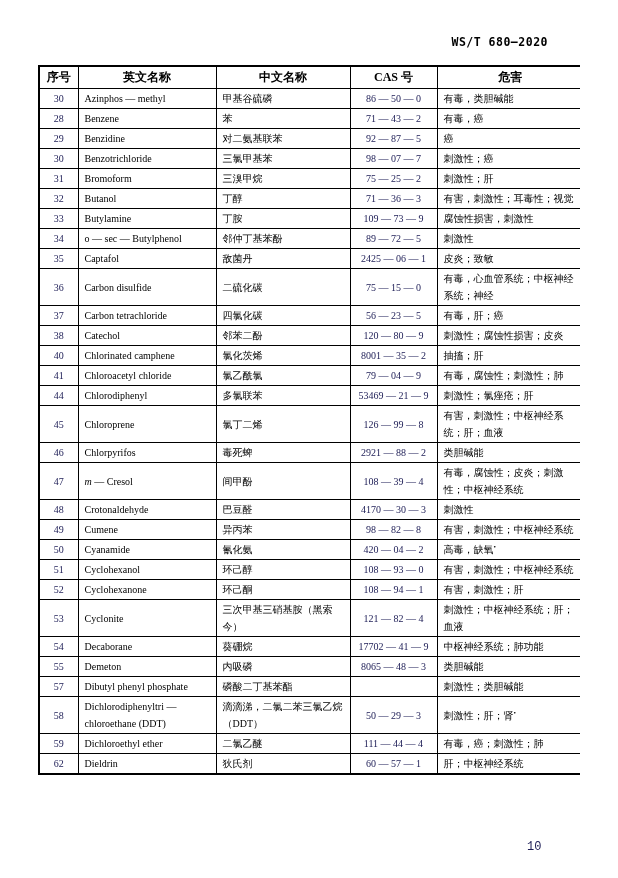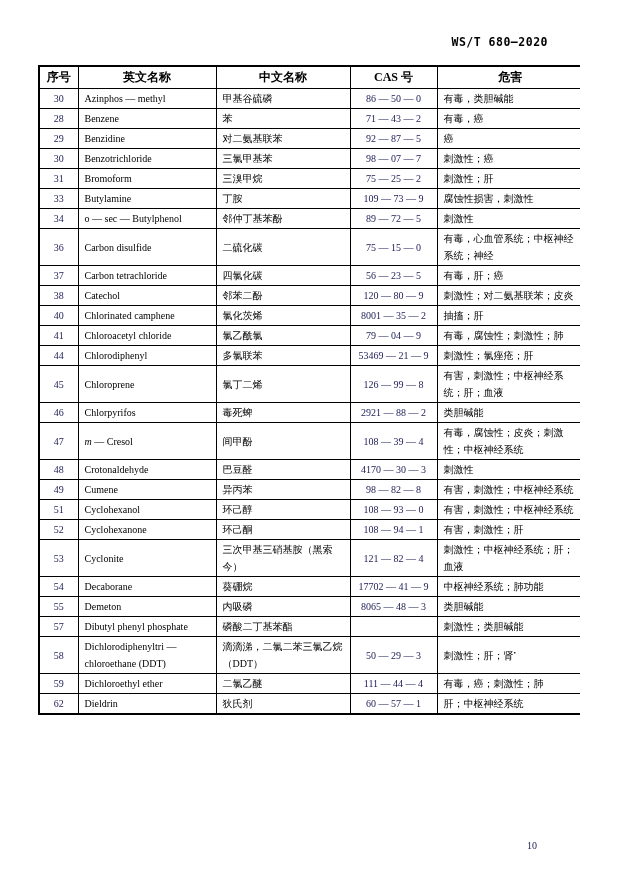--- a/index.html
+++ b/index.html
@@ -26,21 +26,21 @@
   }
   tbody tr{height:19px;}
   td{font-size:10px;line-height:17px;padding:1px 4px;vertical-align:middle;}
   td.c{text-align:center;padding:1px 1px;white-space:nowrap;}
   td.l{text-align:left;padding-left:6px;padding-right:5px;}
   td.num{color:#1c1c55;}
   td.en{font-family:"Liberation Serif",serif;}
   sup.fn{font-size:7px;line-height:0;}
   .pagenum{
     position:absolute;top:840px;left:527px;
-    font-size:10px;color:#1c1c55;font-family:Liberation Serif, serif;
+    font-size:12px;color:#1c1c55;font-family:Liberation Mono, monospace;
   }
 </style>
 </head>
 <body>
 
 <div class="page">
 
   <div class="doc-num">WS/T 680—2020</div>
 
   <table class="data">
@@ -90,53 +90,67 @@
           <td class="l hz">刺激性；癌</td>
         </tr>
         <tr>
           <td class="c num">31</td>
           <td class="l en">Bromoform</td>
           <td class="l cn">三溴甲烷</td>
           <td class="c cas num">75 — 25 — 2</td>
           <td class="l hz">刺激性；肝</td>
         </tr>
         <tr>
+          <td class="c num">32</td>
+          <td class="l en">Butanol</td>
+          <td class="l cn">丁醇</td>
+          <td class="c cas num">71 — 36 — 3</td>
+          <td class="l hz">有害，刺激性；耳毒性；视觉</td>
+        </tr>
+        <tr>
           <td class="c num">33</td>
           <td class="l en">Butylamine</td>
           <td class="l cn">丁胺</td>
           <td class="c cas num">109 — 73 — 9</td>
           <td class="l hz">腐蚀性损害，刺激性</td>
         </tr>
         <tr>
           <td class="c num">34</td>
           <td class="l en">o — sec — Butylphenol</td>
           <td class="l cn">邻仲丁基苯酚</td>
           <td class="c cas num">89 — 72 — 5</td>
           <td class="l hz">刺激性</td>
         </tr>
         <tr>
+          <td class="c num">35</td>
+          <td class="l en">Captafol</td>
+          <td class="l cn">敌菌丹</td>
+          <td class="c cas num">2425 — 06 — 1</td>
+          <td class="l hz">皮炎；致敏</td>
+        </tr>
+        <tr>
           <td class="c num">36</td>
           <td class="l en">Carbon disulfide</td>
           <td class="l cn">二硫化碳</td>
           <td class="c cas num">75 — 15 — 0</td>
           <td class="l hz">有毒，心血管系统；中枢神经系统；神经</td>
         </tr>
         <tr>
           <td class="c num">37</td>
           <td class="l en">Carbon tetrachloride</td>
           <td class="l cn">四氯化碳</td>
           <td class="c cas num">56 — 23 — 5</td>
           <td class="l hz">有毒，肝；癌</td>
         </tr>
         <tr>
           <td class="c num">38</td>
           <td class="l en">Catechol</td>
           <td class="l cn">邻苯二酚</td>
           <td class="c cas num">120 — 80 — 9</td>
-          <td class="l hz">刺激性；对二氨基联苯；皮炎</td>
+          <td class="l hz">刺激性；腐蚀性损害；皮炎</td>
         </tr>
         <tr>
           <td class="c num">40</td>
           <td class="l en">Chlorinated camphene</td>
           <td class="l cn">氯化茨烯</td>
           <td class="c cas num">8001 — 35 — 2</td>
           <td class="l hz">抽搐；肝</td>
         </tr>
         <tr>
           <td class="c num">41</td>
@@ -181,20 +195,27 @@
           <td class="l hz">刺激性</td>
         </tr>
         <tr>
           <td class="c num">49</td>
           <td class="l en">Cumene</td>
           <td class="l cn">异丙苯</td>
           <td class="c cas num">98 — 82 — 8</td>
           <td class="l hz">有害，刺激性；中枢神经系统</td>
         </tr>
         <tr>
+          <td class="c num">50</td>
+          <td class="l en">Cyanamide</td>
+          <td class="l cn">氰化氨</td>
+          <td class="c cas num">420 — 04 — 2</td>
+          <td class="l hz">高毒，缺氧<sup class="fn">•</sup></td>
+        </tr>
+        <tr>
           <td class="c num">51</td>
           <td class="l en">Cyclohexanol</td>
           <td class="l cn">环己醇</td>
           <td class="c cas num">108 — 93 — 0</td>
           <td class="l hz">有害，刺激性；中枢神经系统</td>
         </tr>
         <tr>
           <td class="c num">52</td>
           <td class="l en">Cyclohexanone</td>
           <td class="l cn">环己酮</td>

